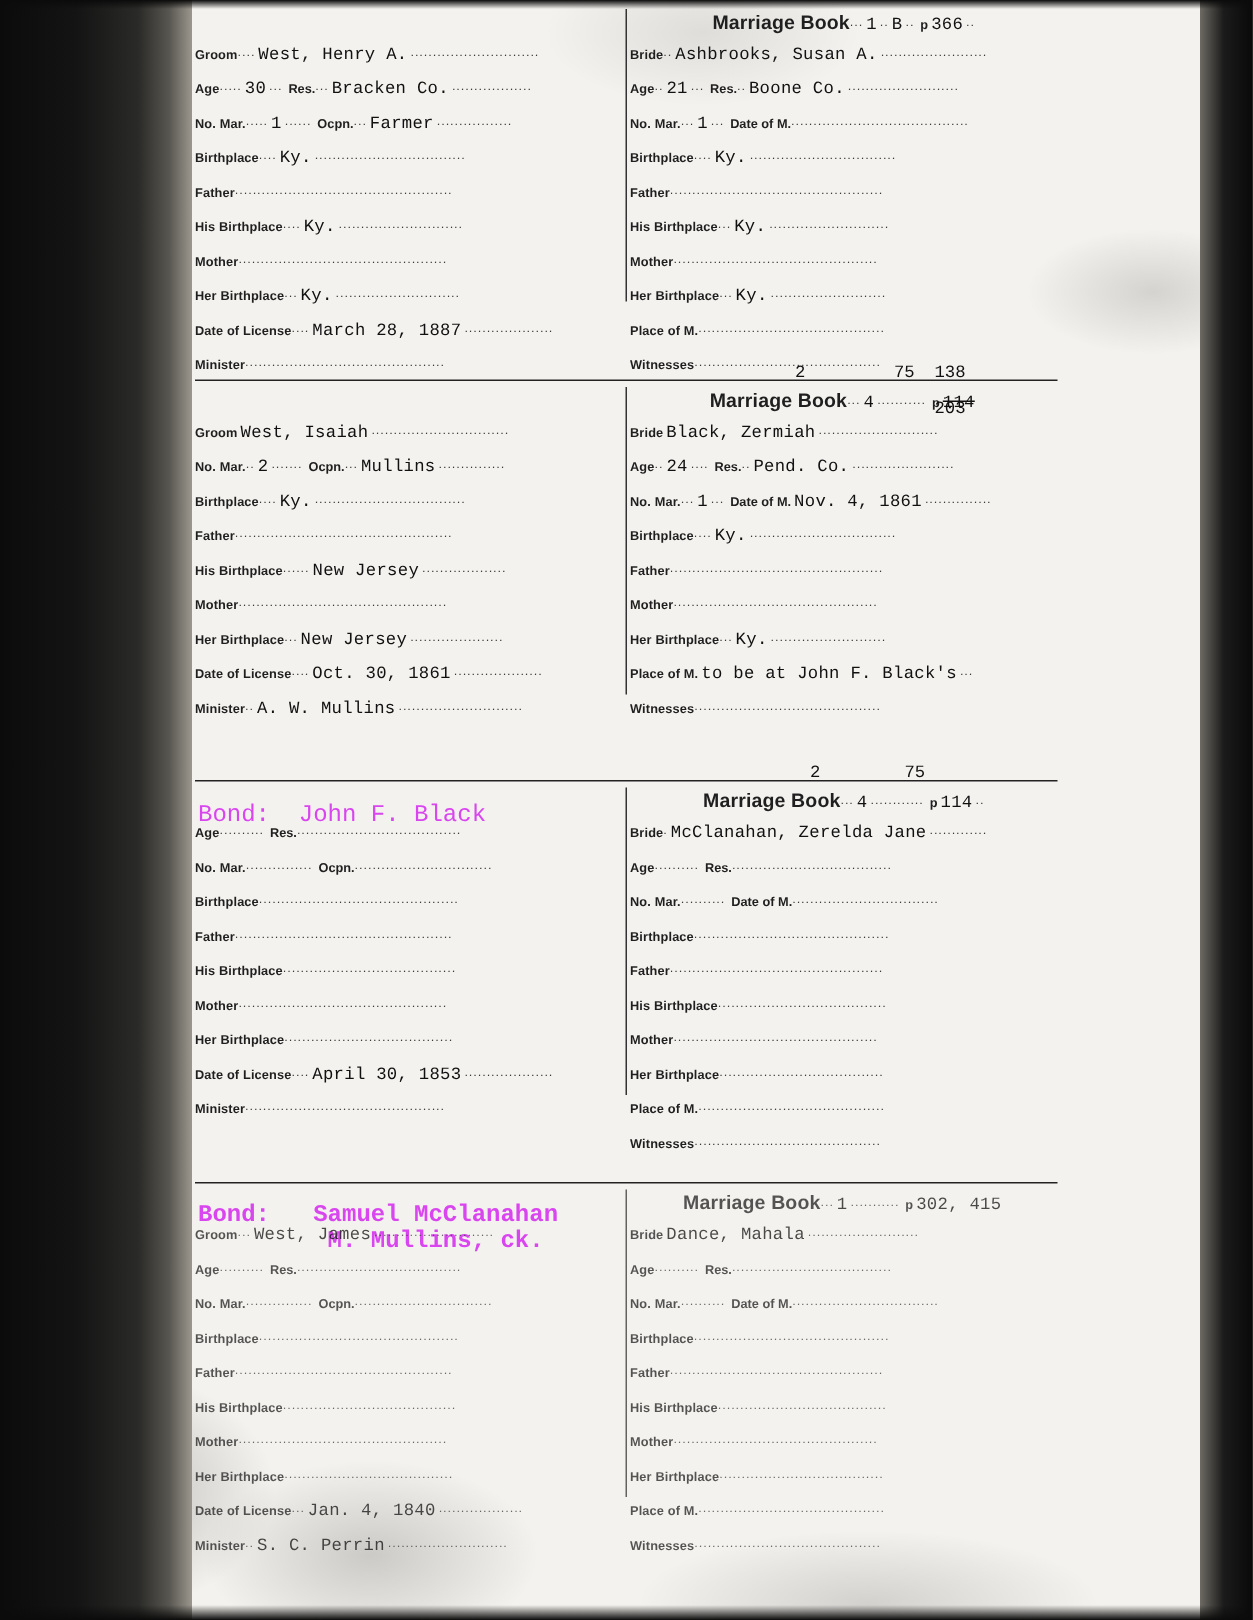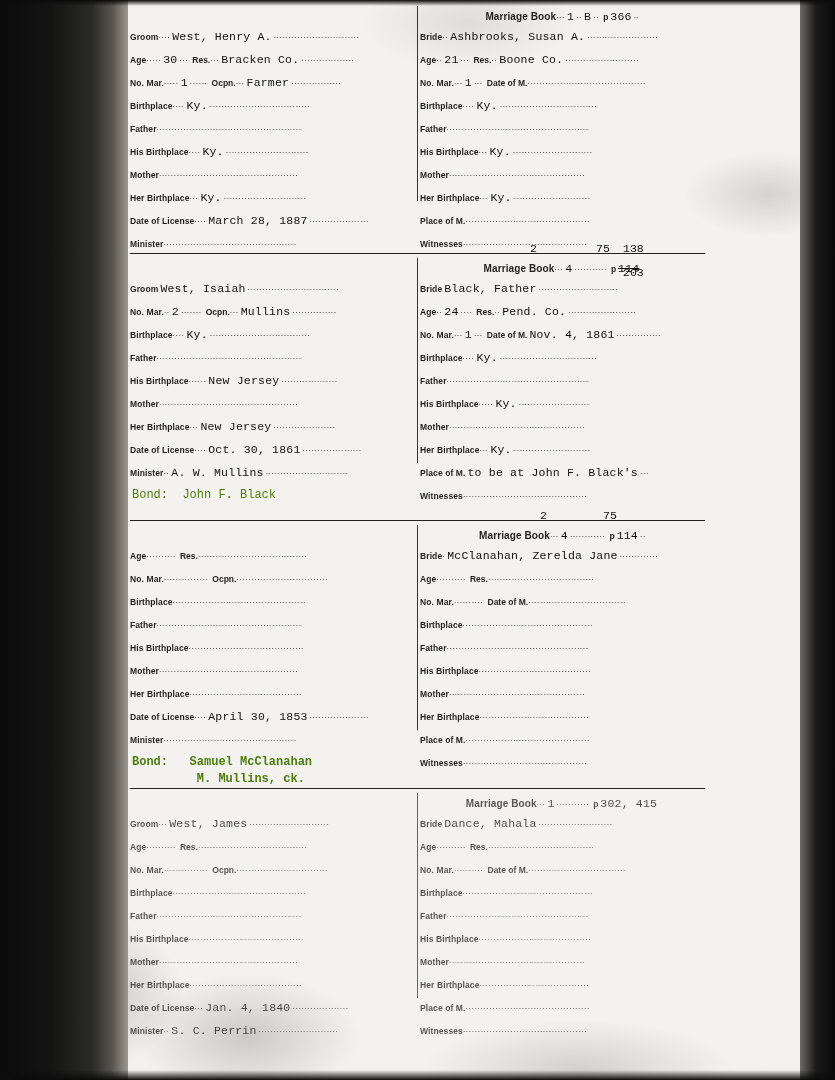--- a/index.html
+++ b/index.html
@@ -138,28 +138,29 @@
     color: #111;
     letter-spacing: .2px;
     padding: 0 2px;
     vertical-align: baseline;
   }
   .hdr {
     position: relative;
     height: 20px;
     text-align: center;
   }
-  .hdr .lbl { font-size: 10px; }
+  .hdr .lbl { font-size: 13px; }
 
   .note {
     font-family: "Liberation Mono", monospace;
-    font-size: 12px;
-    color: #4d7c0f;
+    font-size: 16px;
+    color: #d946ef;
     white-space: pre;
     line-height: 17px;
+    margin-top: 48px;
   }
   .supnum {
     font-family: "Liberation Mono", monospace;
     font-size: 11.5px;
     color: #111;
     position: absolute;
   }
   .strike {
     text-decoration: line-through;
   }
@@ -288,36 +289,33 @@
 
       <div class="col col-right">
         <div class="hdr">
           <span class="supnum" style="left:110px;top:-16px;">2</span>
           <span class="supnum" style="left:176px;top:-16px;">75</span>
           <span class="supnum" style="left:203px;top:-16px;">138</span>
           <span class="lbl">Marriage Book</span><span class="dots">...</span><span class="fill">4</span><span class="dots">...........</span><span class="lbl2">p</span><span class="fill strike">114</span>
           <span class="supnum" style="left:203px;top:8px;">203</span>
         </div>
         <div class="line">
-          <span class="lbl">Bride</span><span class="fill">Black, Father</span><span class="dots">...........................</span>
+          <span class="lbl">Bride</span><span class="fill">Black, Zermiah</span><span class="dots">...........................</span>
         </div>
         <div class="line">
           <span class="lbl">Age</span><span class="dots">..</span><span class="fill">24</span><span class="dots">....</span><span class="lbl2">Res.</span><span class="dots">..</span><span class="fill">Pend. Co.</span><span class="dots">.......................</span>
         </div>
         <div class="line">
           <span class="lbl">No. Mar.</span><span class="dots">...</span><span class="fill">1</span><span class="dots">...</span><span class="lbl2">Date of M.</span><span class="fill">Nov. 4, 1861</span><span class="dots">...............</span>
         </div>
         <div class="line">
           <span class="lbl">Birthplace</span><span class="dots">....</span><span class="fill">Ky.</span><span class="dots">.................................</span>
         </div>
         <div class="line">
           <span class="lbl">Father</span><span class="dots">................................................</span><span class="fill"></span>
-        </div>
-        <div class="line">
-          <span class="lbl">His Birthplace</span><span class="dots">.....</span><span class="fill">Ky.</span><span class="dots">........................</span>
         </div>
         <div class="line">
           <span class="lbl">Mother</span><span class="dots">..............................................</span><span class="fill"></span>
         </div>
         <div class="line">
           <span class="lbl">Her  Birthplace</span><span class="dots">...</span><span class="fill">Ky.</span><span class="dots">..........................</span>
         </div>
         <div class="line">
           <span class="lbl">Place of  M.</span><span class="fill">to be at John F. Black's</span><span class="dots">...</span>
         </div>

